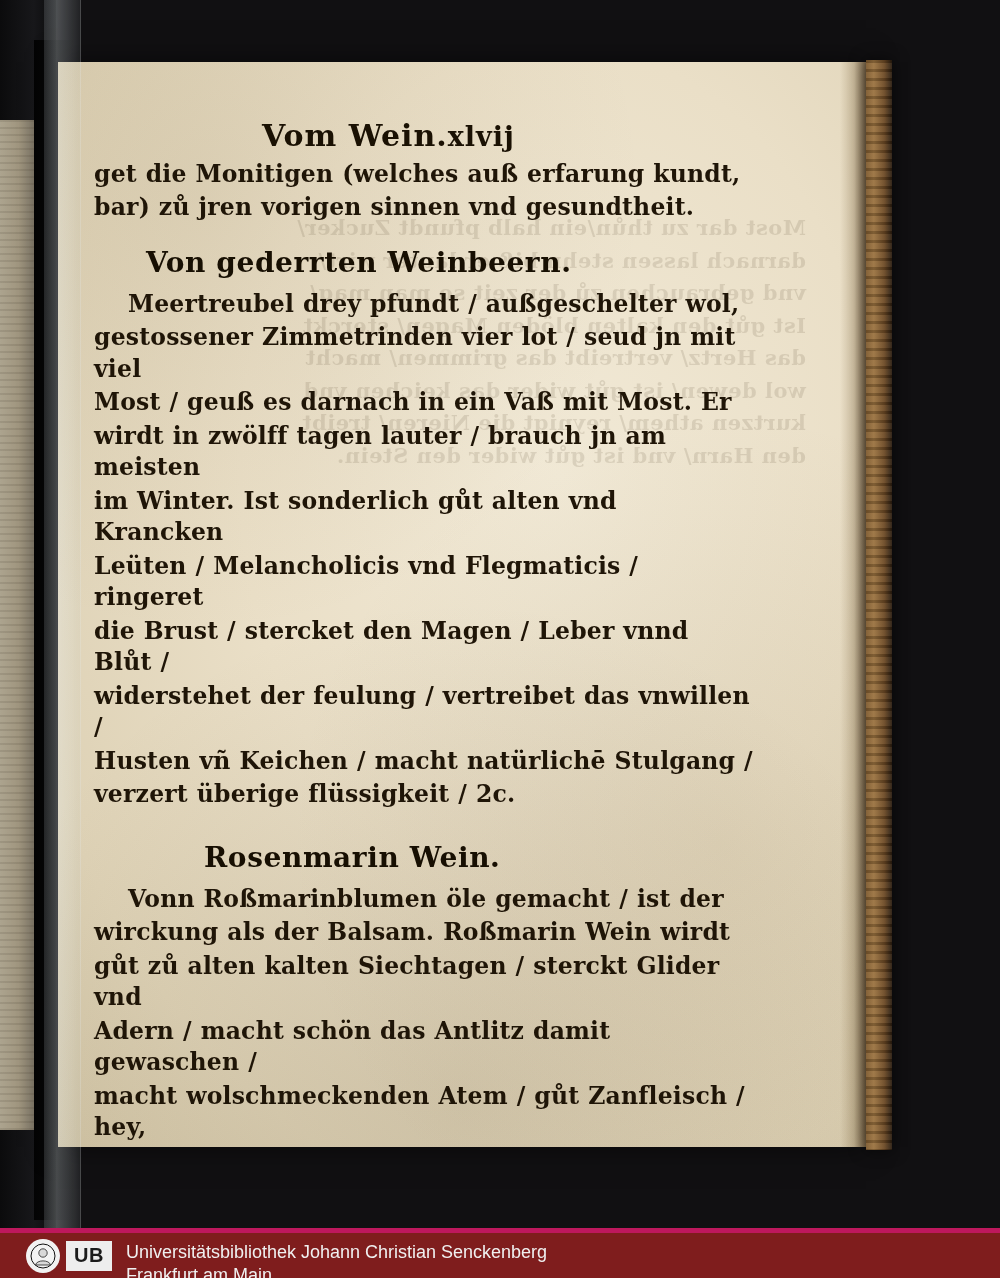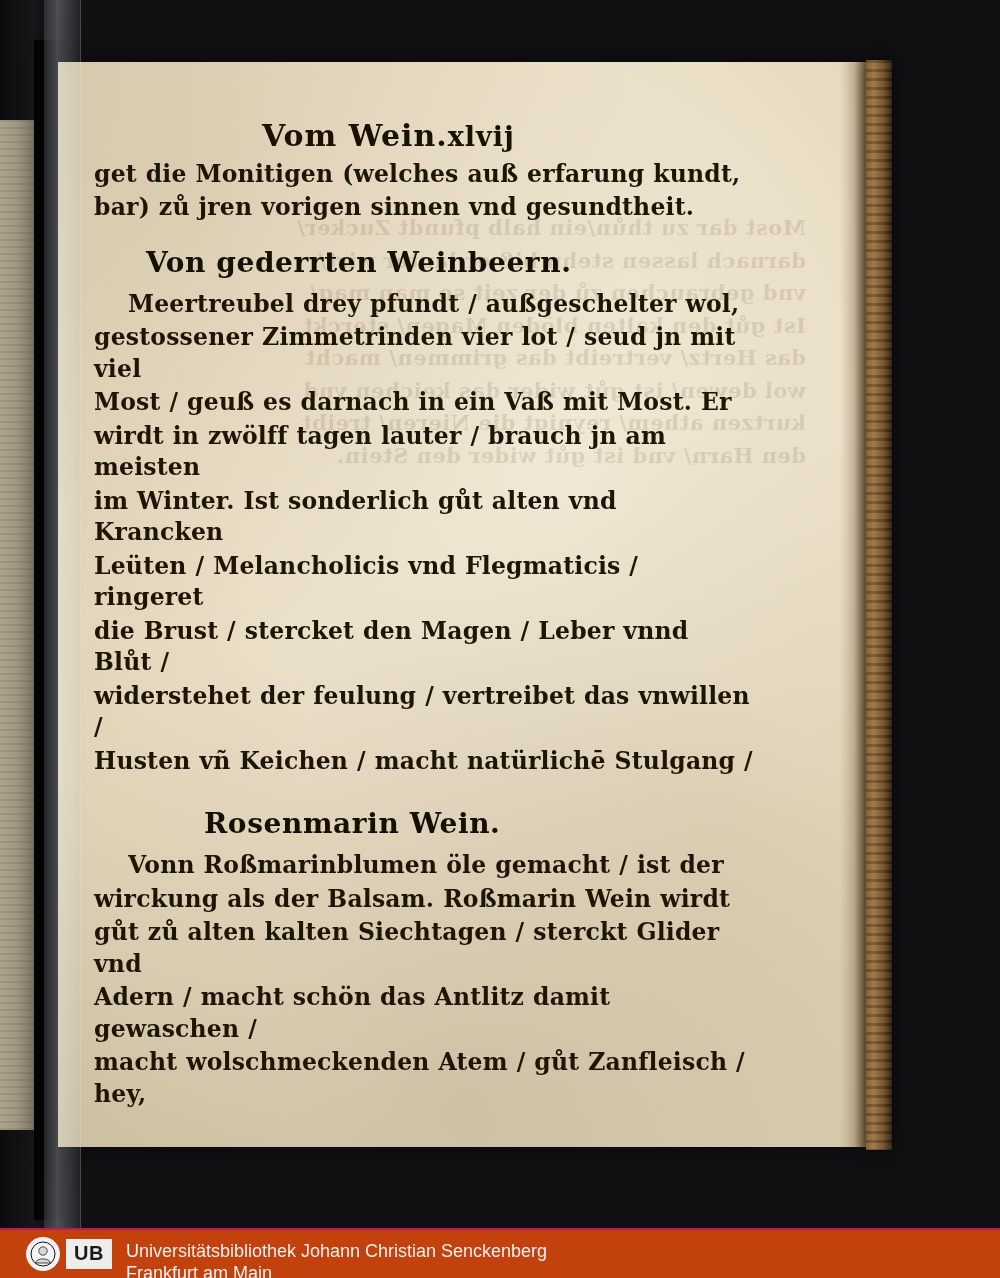--- a/index.html
+++ b/index.html
@@ -165,22 +165,22 @@
   }
   h2.section.c1 { padding-left: 52px; }
   h2.section.c2 { padding-left: 110px; margin-top: 30px; }
   .ink { filter: contrast(1.05); }
 
   
   .footer {
     position: absolute;
     left: 0; bottom: 0;
     width: 1000px; height: 50px;
-    background: #c2410c;
-    border-top: 2px solid #be185d;
+    background: #7f1d1d;
+    border-top: 5px solid #be185d;
     display: flex;
     align-items: center;
     gap: 14px;
     padding-left: 26px;
     box-sizing: border-box;
   }
   .ub-logo {
     display: flex;
     align-items: center;
     gap: 6px;
@@ -247,20 +247,21 @@
     <h2 class="section fraktur c1">Von gederrten Weinbeern.</h2>
     <p class="body fraktur ind">Meertreubel drey pfundt / außgeschelter wol,</p>
     <p class="body fraktur">gestossener Zimmetrinden vier lot / seud jn mit viel</p>
     <p class="body fraktur">Most / geuß es darnach in ein Vaß mit Most. Er</p>
     <p class="body fraktur">wirdt in zwölff tagen lauter / brauch jn am meisten</p>
     <p class="body fraktur">im Winter. Ist sonderlich gůt alten vnd Krancken</p>
     <p class="body fraktur">Leüten / Melancholicis vnd Flegmaticis / ringeret</p>
     <p class="body fraktur">die Brust / stercket den Magen / Leber vnnd Blůt /</p>
     <p class="body fraktur">widerstehet der feulung / vertreibet das vnwillen /</p>
     <p class="body fraktur">Husten vñ Keichen / macht natürlichē Stulgang /</p>
+    <p class="body fraktur">verzert überige flüssigkeit / 2c.</p>
 
     <h2 class="section fraktur c2">Rosenmarin Wein.</h2>
     <p class="body fraktur ind">Vonn Roßmarinblumen öle gemacht / ist der</p>
     <p class="body fraktur">wirckung als der Balsam. Roßmarin Wein wirdt</p>
     <p class="body fraktur">gůt zů alten kalten Siechtagen / sterckt Glider vnd</p>
     <p class="body fraktur">Adern / macht schön das Antlitz damit gewaschen /</p>
     <p class="body fraktur">macht wolschmeckenden Atem / gůt Zanfleisch / hey,</p>
 
   </div>
 

